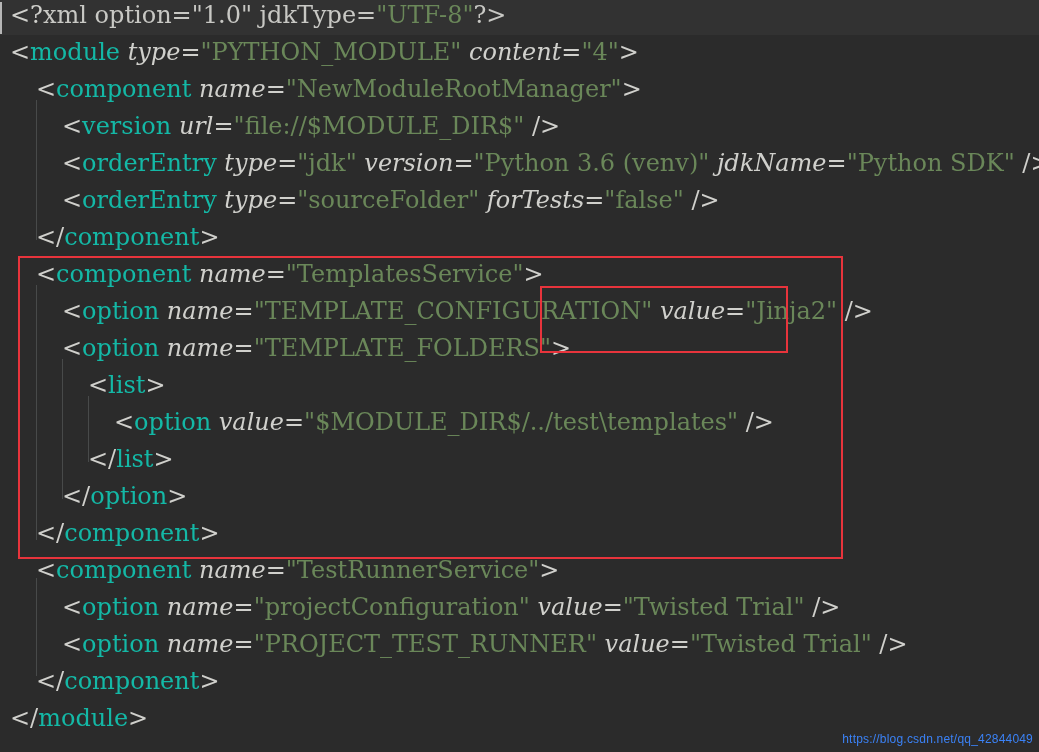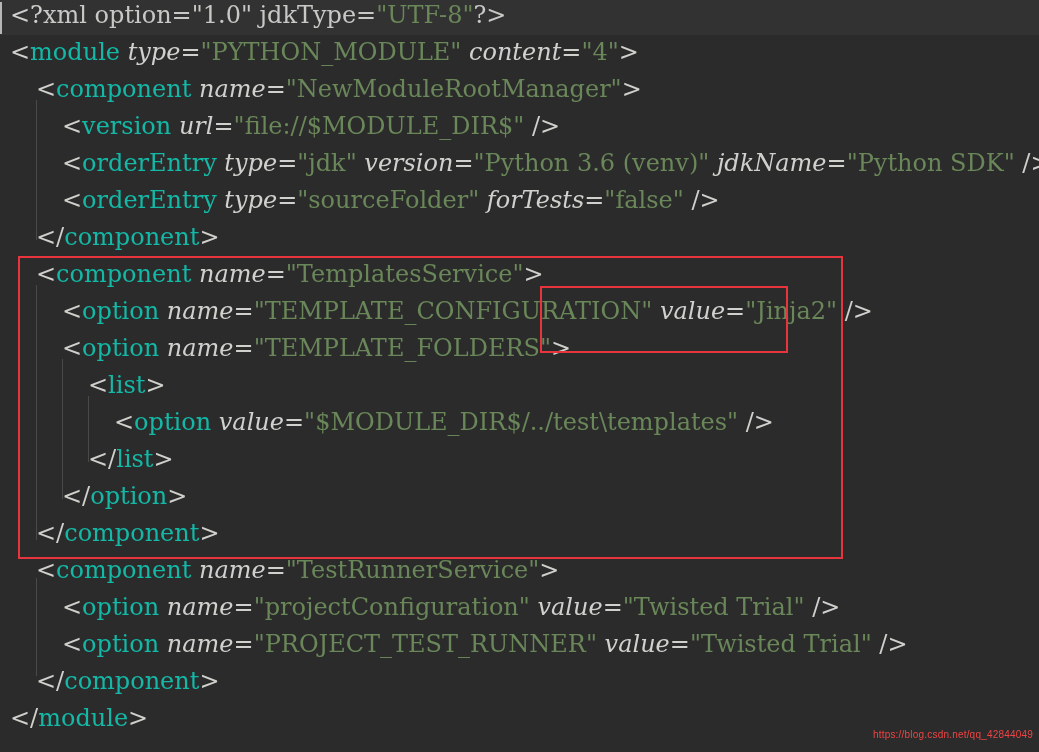--- a/index.html
+++ b/index.html
@@ -85,24 +85,24 @@
     left: 540px;
     top: 286px;
     width: 248px;
     height: 67px;
   }
 
   
   #watermark {
     position: absolute;
     right: 6px;
-    bottom: 12px;
+    bottom: 6px;
     font-family: "Liberation Sans", sans-serif;
-    font-size: 10px;
-    color: #ef4444;
+    font-size: 12px;
+    color: #3b82f6;
     letter-spacing: 0.2px;
   }
 </style>
 </head>
 <body>
 
 <div id="editor">
 
   <div id="current-line"></div>
   <div id="caret"></div>

